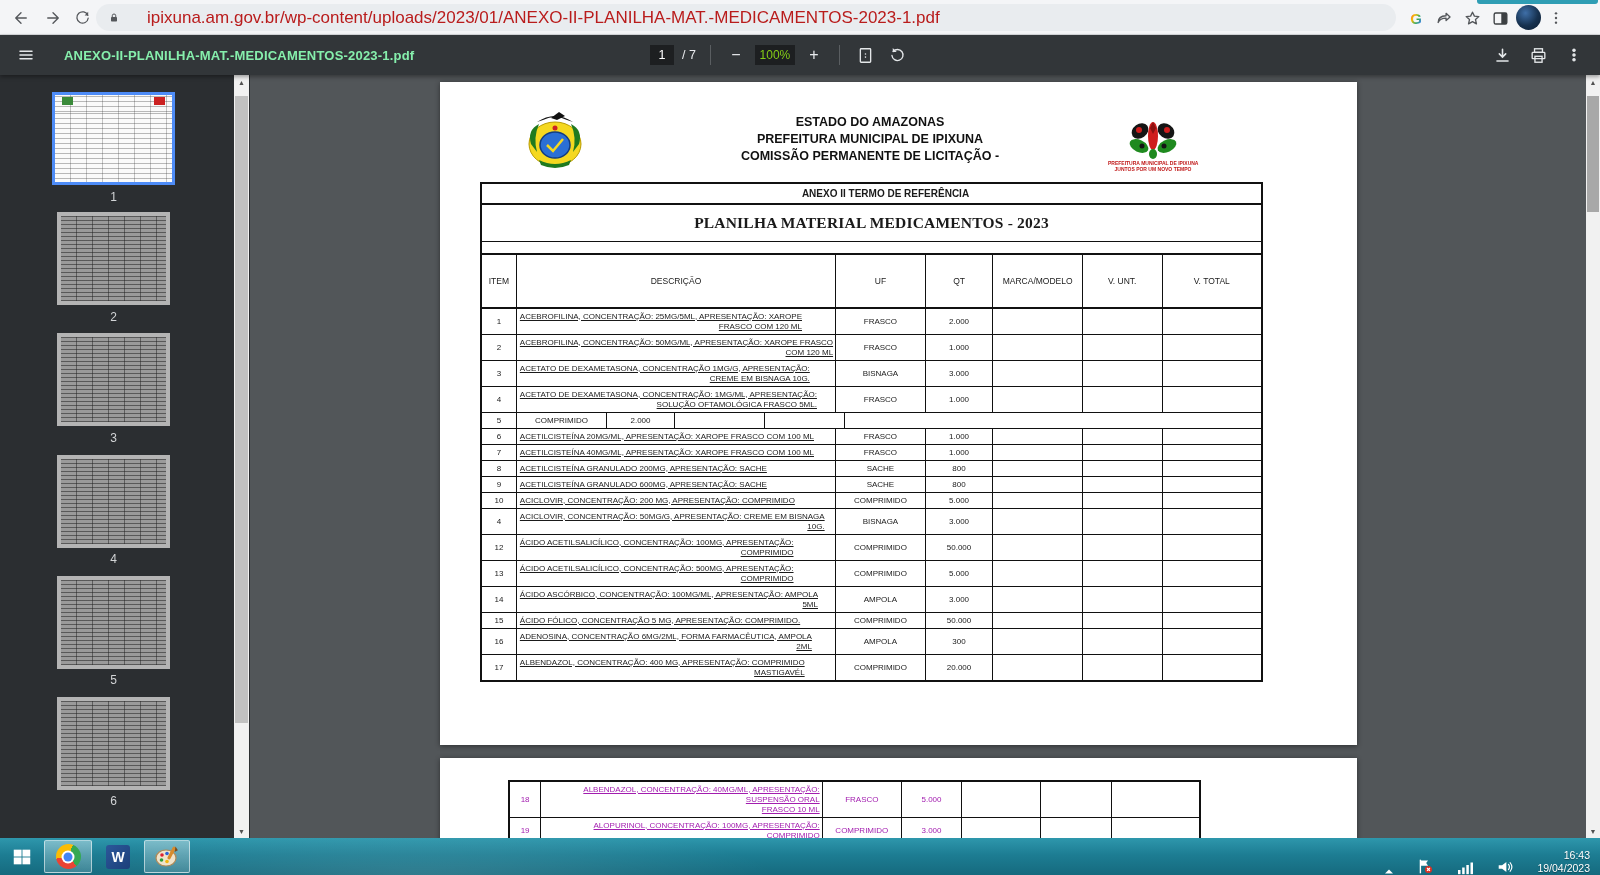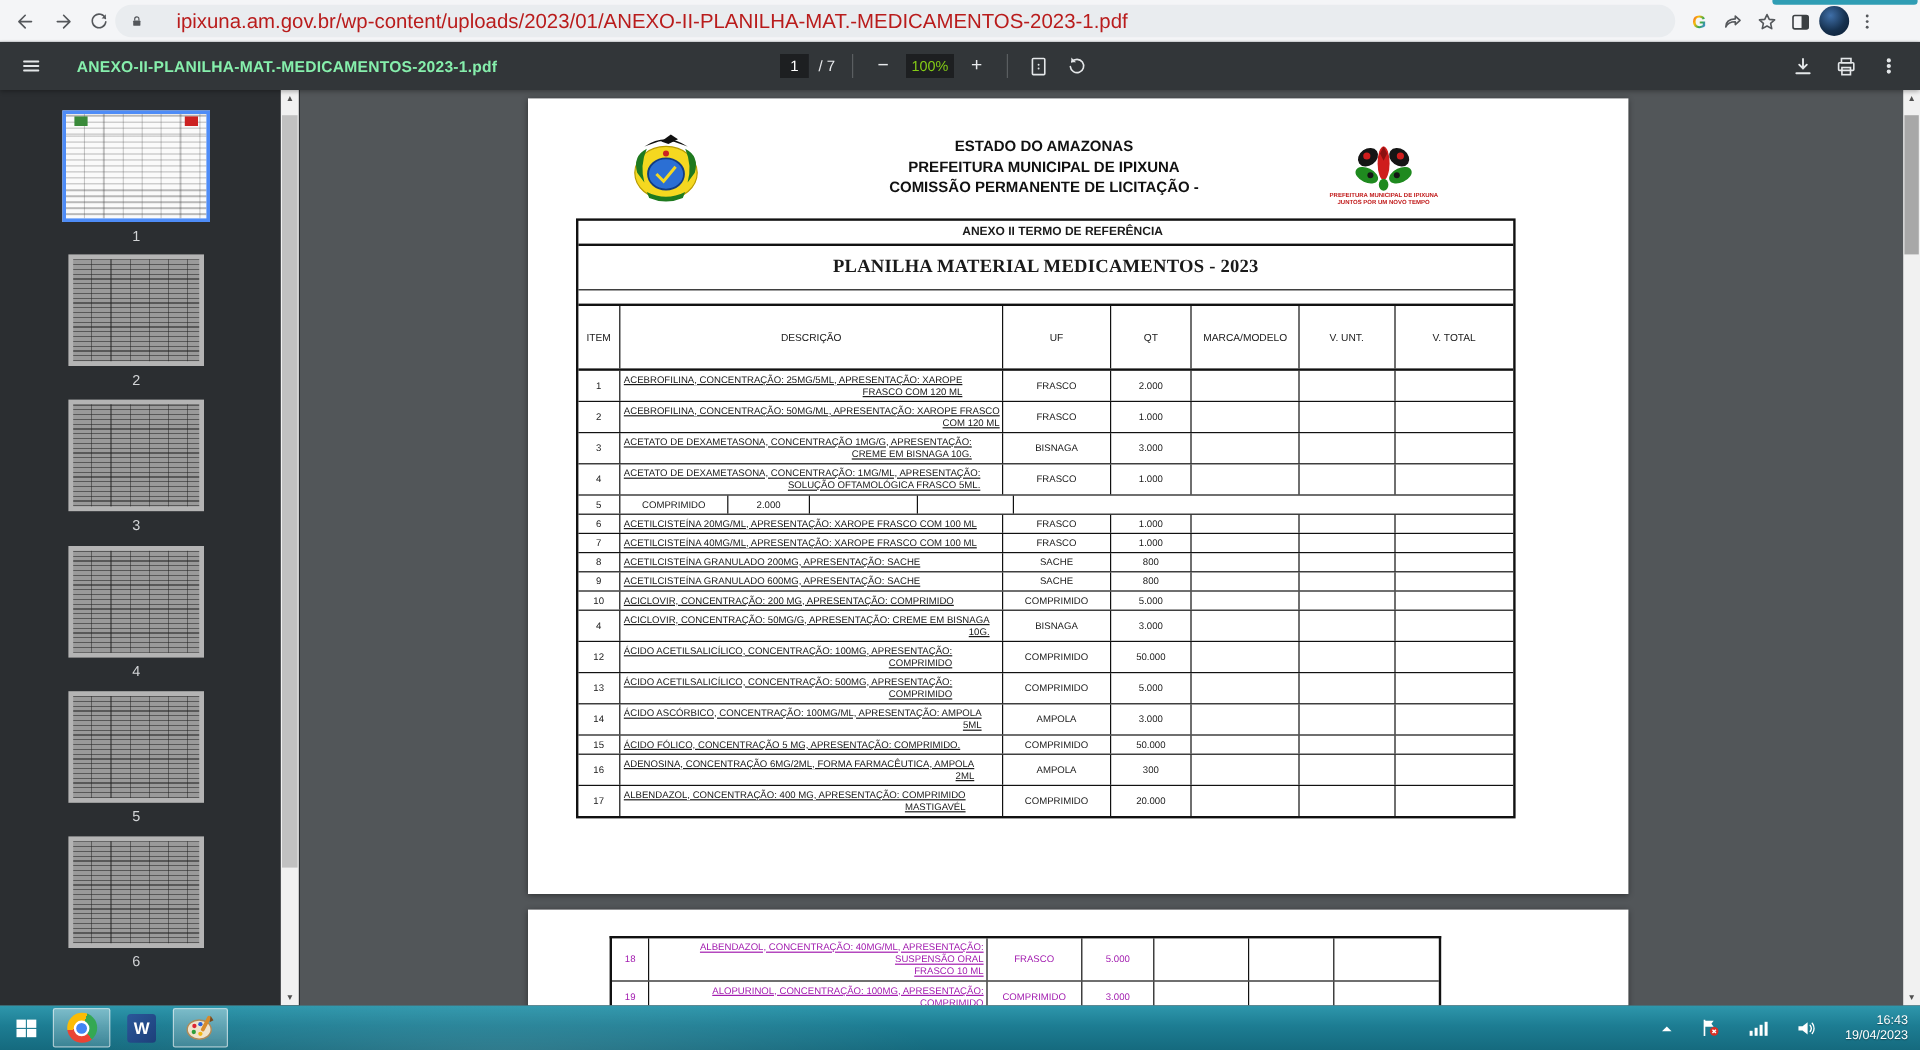--- a/index.html
+++ b/index.html
@@ -116,21 +116,21 @@
   .word-btn { left:98px; width:40px; }
   .paint-btn { left:144px; width:46px; }
 
   .chrome-ic { position:relative; width:25px; height:25px; border-radius:50%;
       background:conic-gradient(from 140deg, #ea4335 0 120deg, #fbbc05 120deg 240deg, #34a853 240deg 360deg); }
   .chrome-ic .cw { position:absolute; left:50%; top:50%; width:13px; height:13px; transform:translate(-50%,-50%); background:#fff; border-radius:50%; }
   .chrome-ic .cb { position:absolute; left:50%; top:50%; width:9px; height:9px; transform:translate(-50%,-50%); background:#4285f4; border-radius:50%; }
 
   .word-ic { width:24px; height:24px; border-radius:3px; background:linear-gradient(135deg,#2b579a,#1d3f7a); color:#fff; font-weight:700; font-size:14px; display:flex; align-items:center; justify-content:center; }
 
-  .tray { position:absolute; right:4px; top:0; height:37px; display:flex; align-items:center; gap:23px; }
+  .tray { position:absolute; right:4px; top:0; height:37px; display:flex; align-items:flex-end; gap:23px; }
   .tray-ic { display:flex; align-items:center; justify-content:center; cursor:pointer; }
   .clock { text-align:right; color:#fff; font-size:10.5px; line-height:13px; padding-right:6px; cursor:pointer; text-shadow:0 1px 1px rgba(0,0,0,.4); }
 </style>
 </head>
 <body>
 
 <div id="screen">
 
   <div class="browser-bar">
     <div class="teal-sliver"></div>

